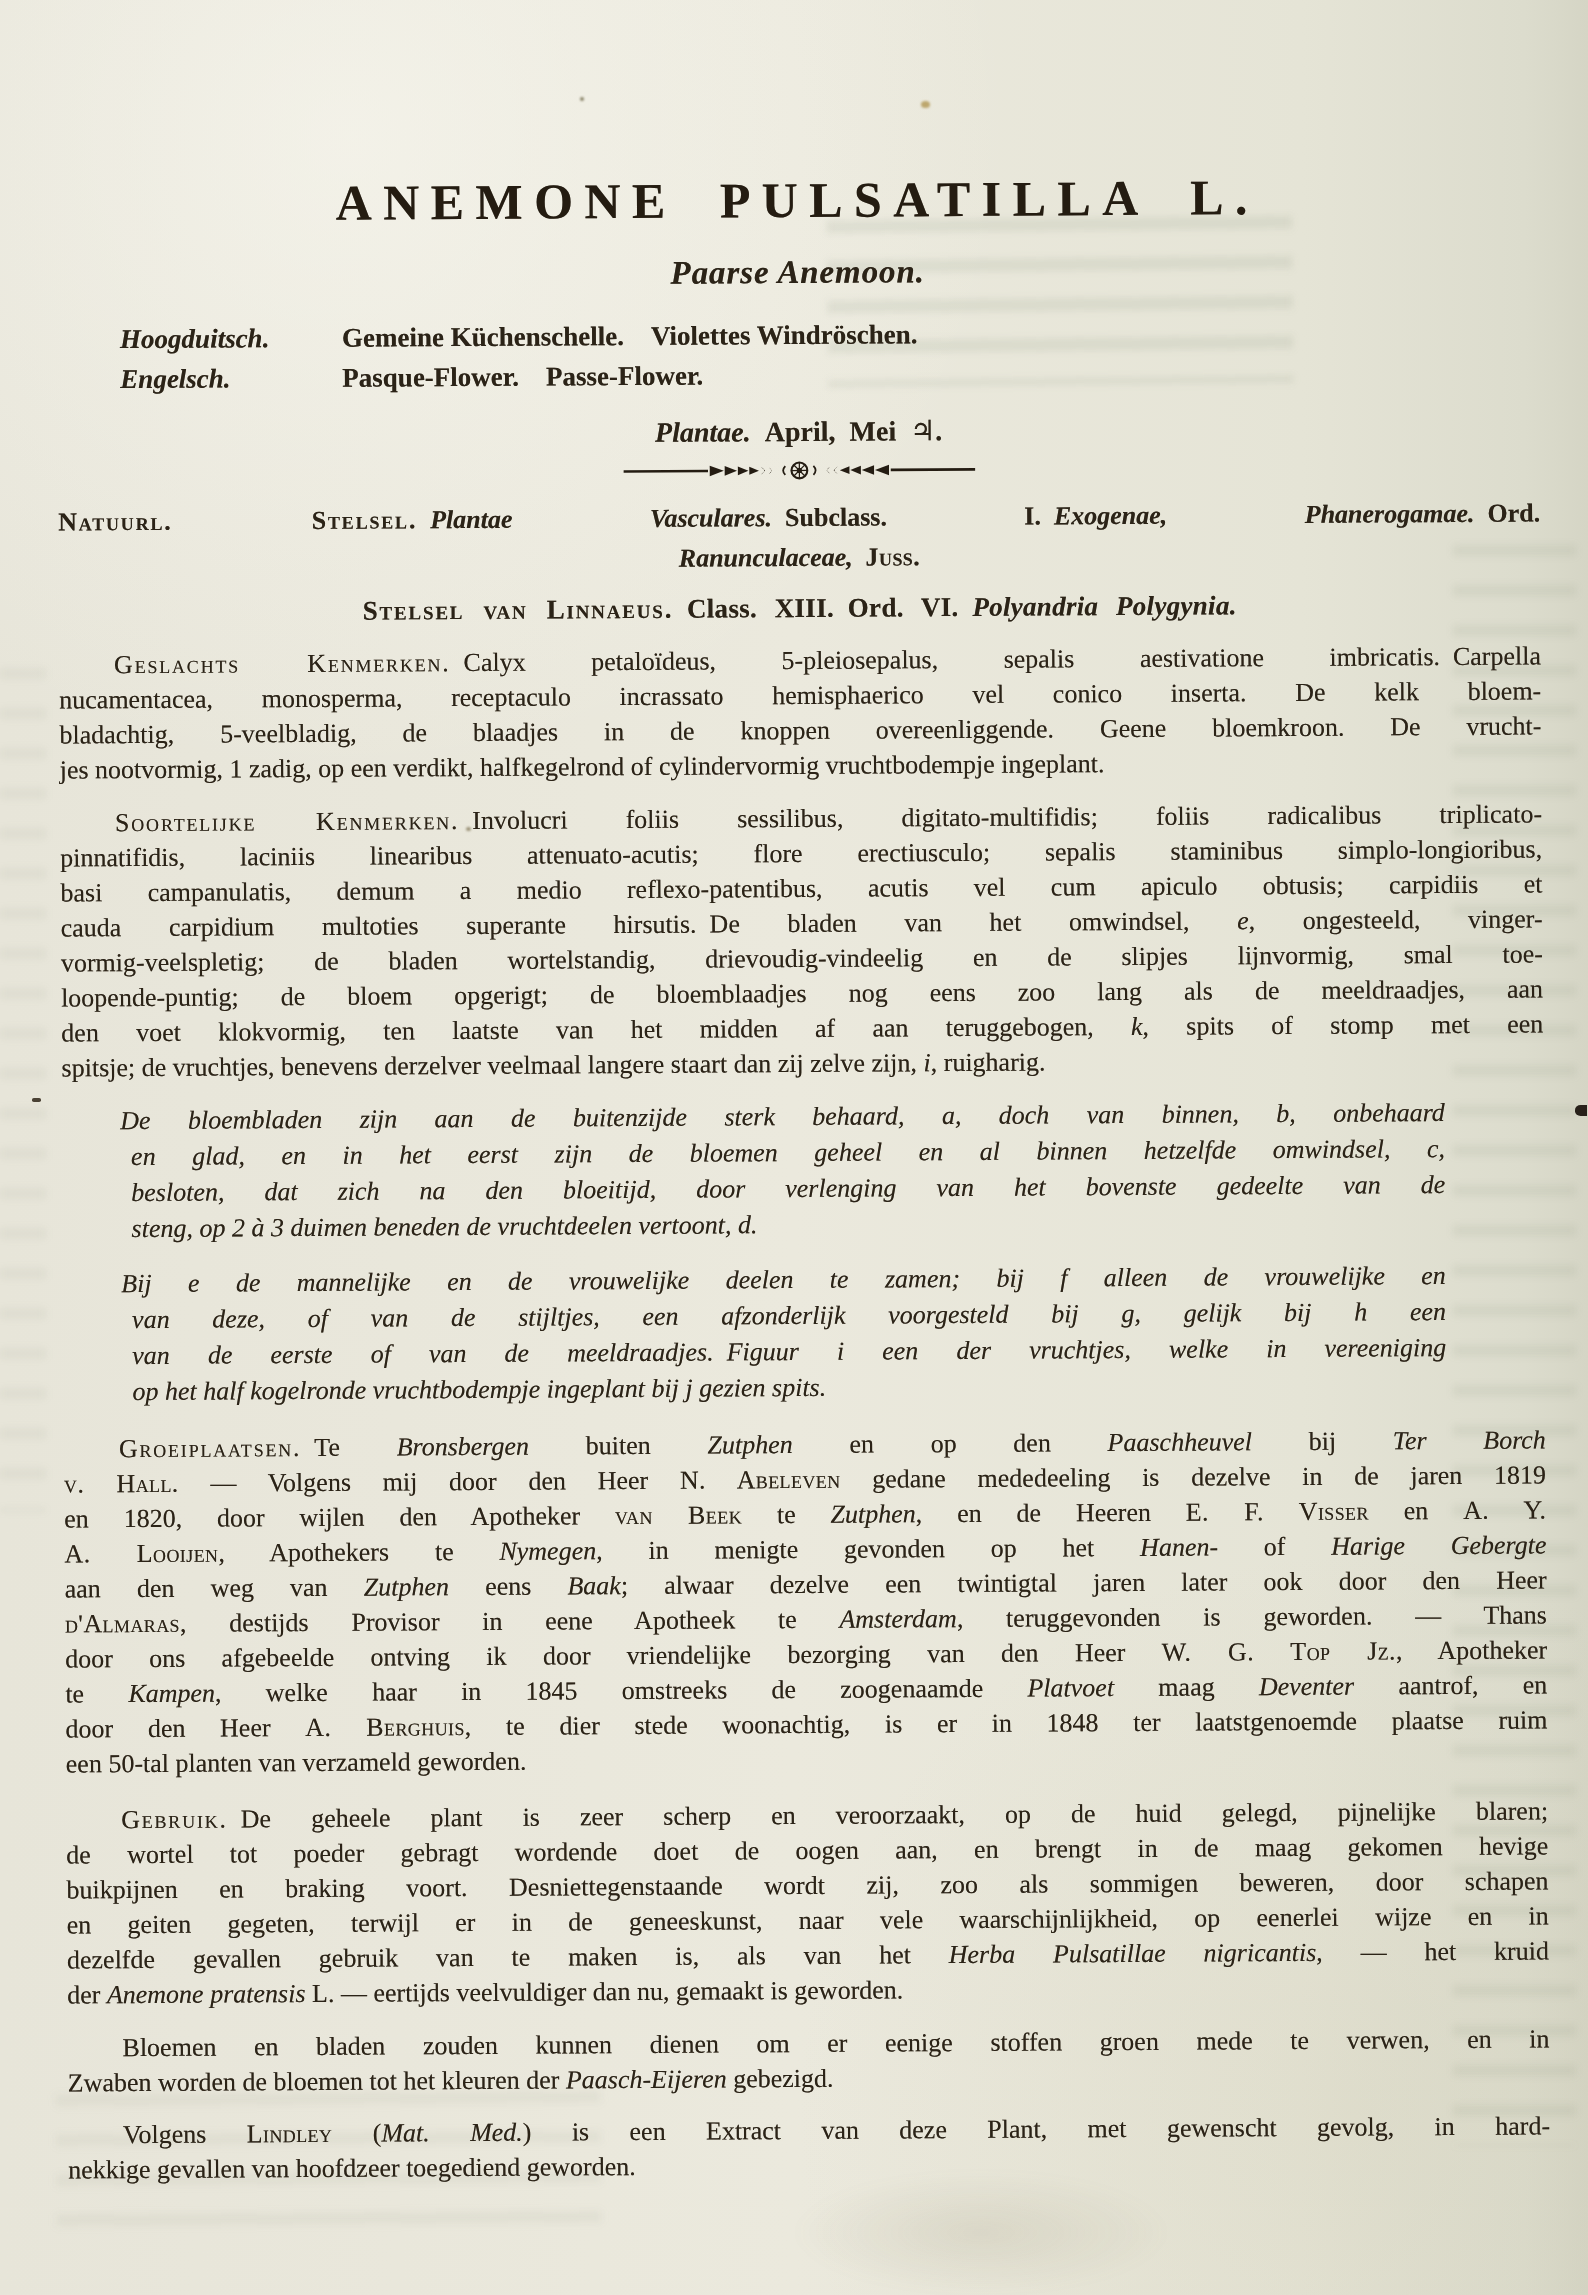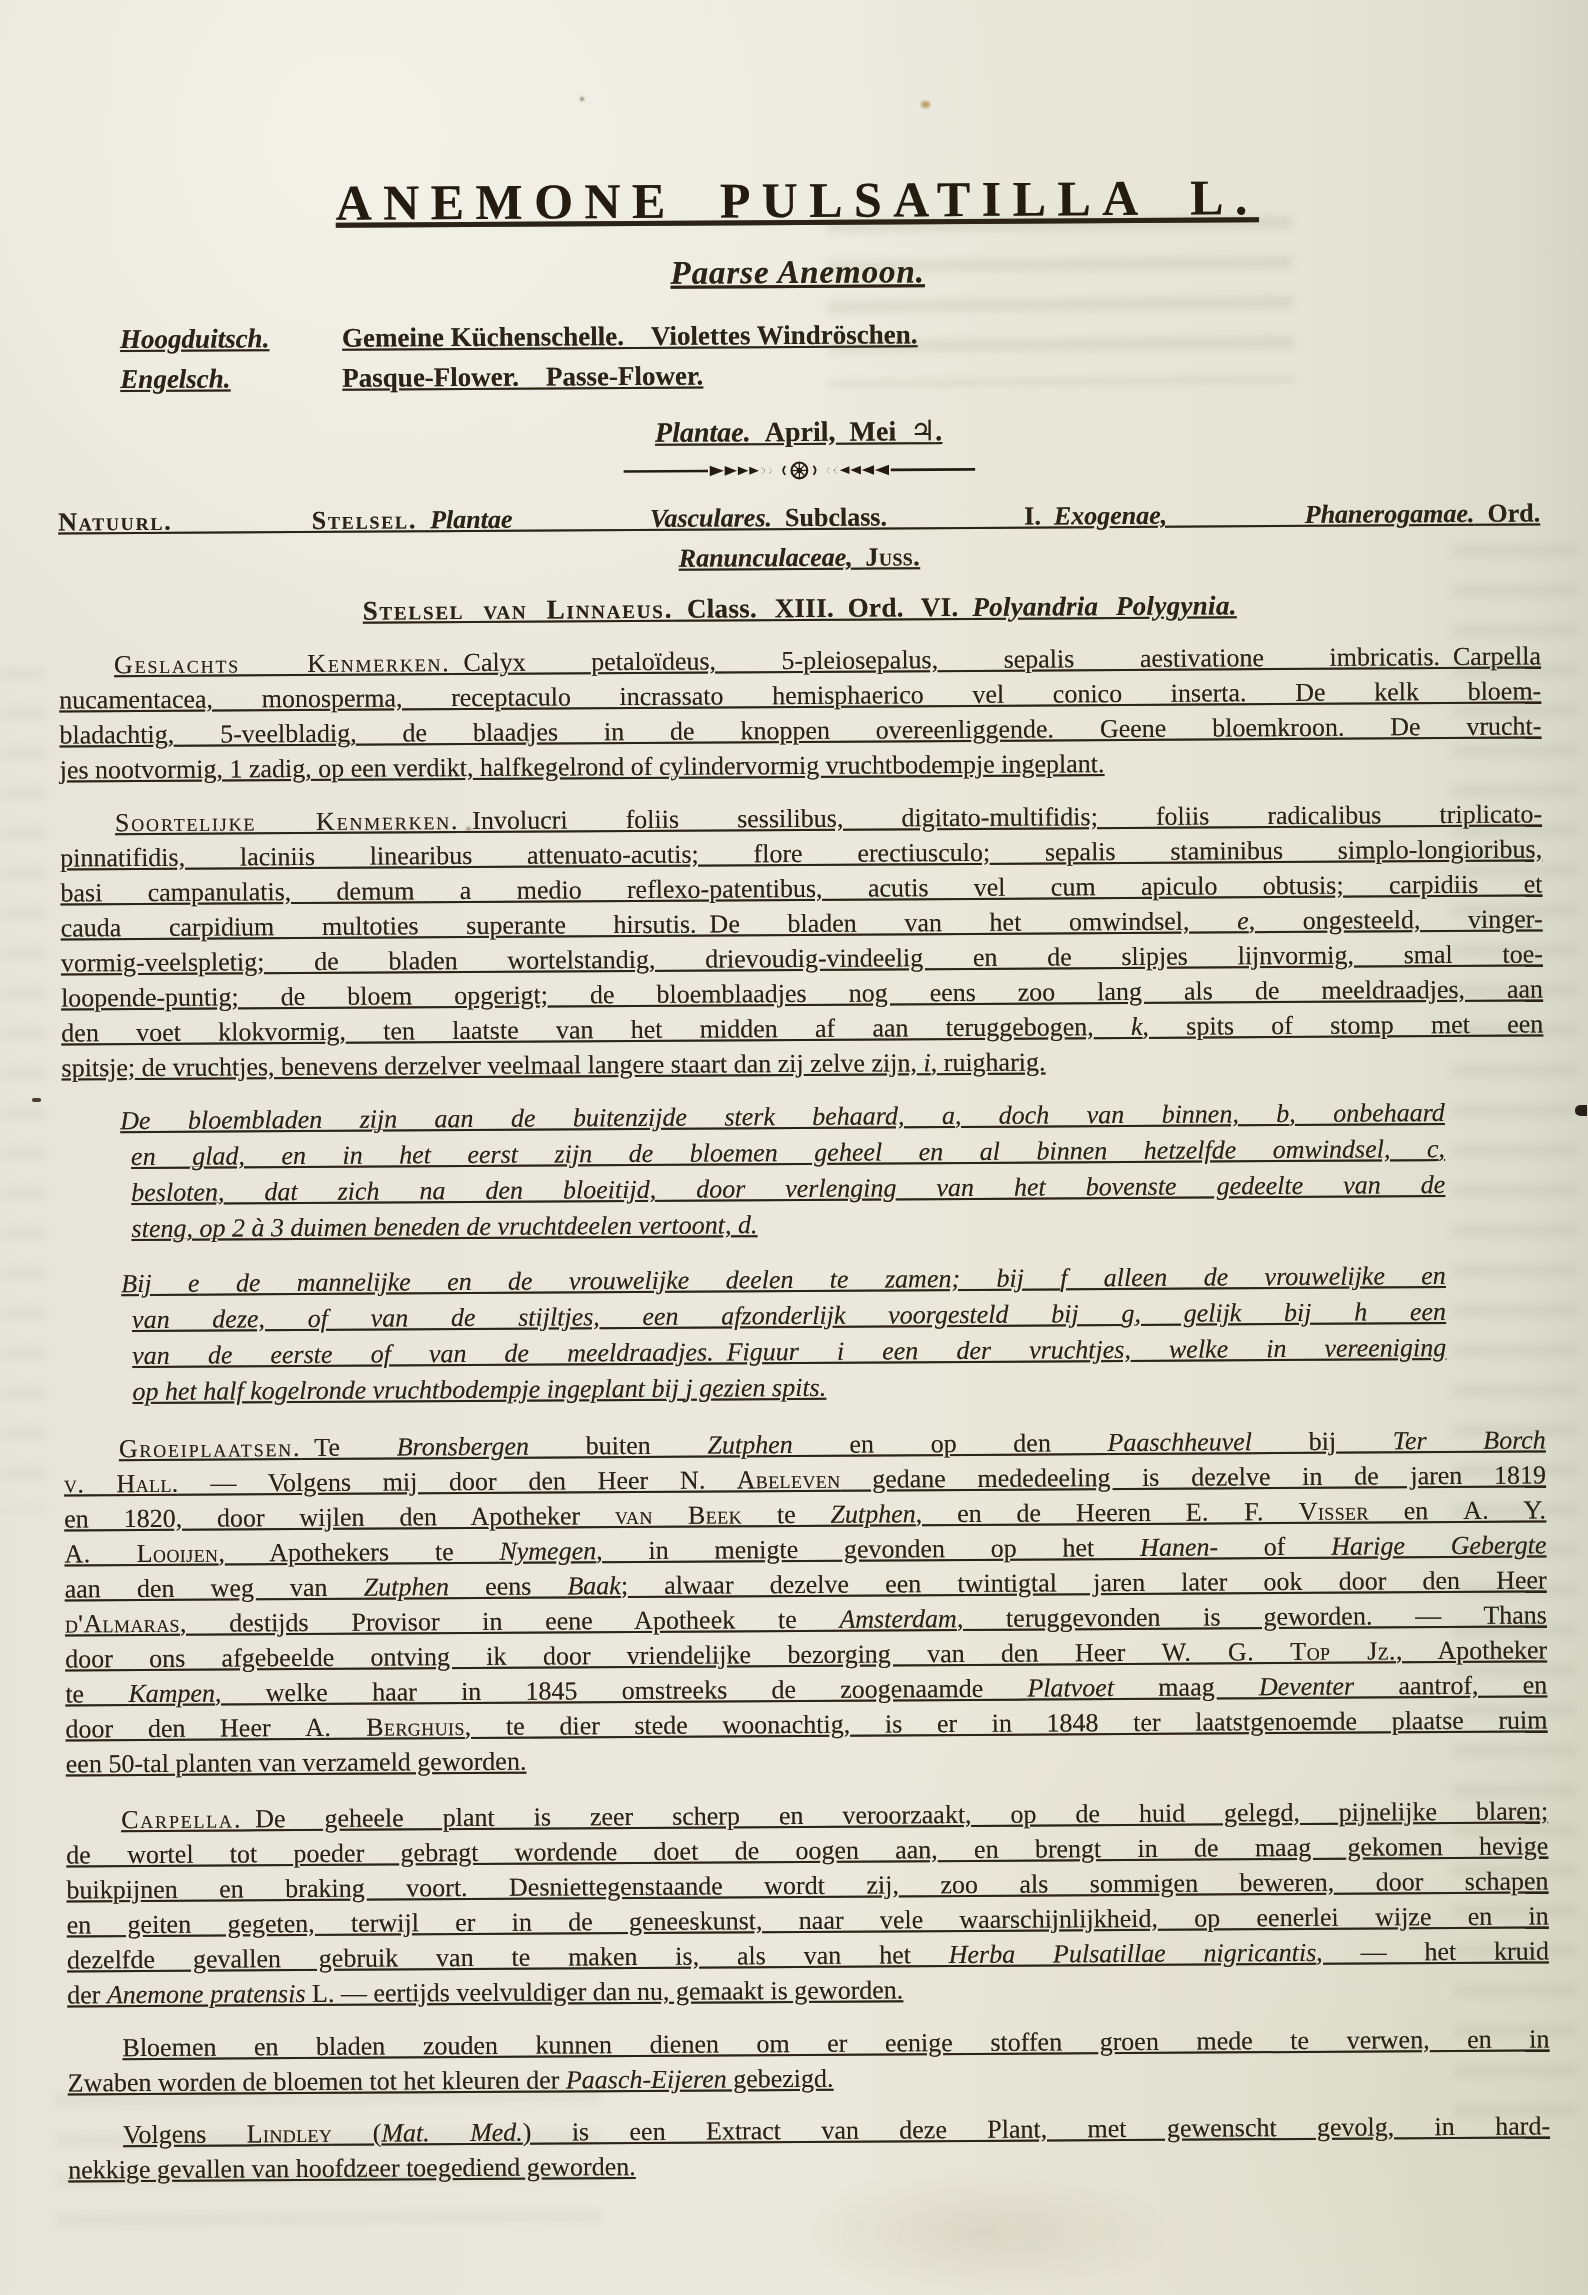--- a/index.html
+++ b/index.html
@@ -7,21 +7,20 @@
     position:relative;
     width:1588px;height:2295px;
     box-sizing:border-box;
     overflow:hidden;
     font-family:"Liberation Serif","DejaVu Serif",serif;
     color:#2b2317;
     background:
       radial-gradient(60% 40% at 22% 6%, rgba(251,250,243,.55), rgba(251,250,243,0) 70%),
       radial-gradient(50% 35% at 85% 92%, rgba(190,183,148,.14), rgba(190,183,148,0) 70%),
       linear-gradient(90deg,#e7e5d9 0%,#ebe9dd 50%,#e5e4d6 82%,#dcdccd 96%,#d5d5c5 100%);
-    text-decoration: underline;
   }
   .page *{box-sizing:border-box;}
   
   .ghost{position:absolute;z-index:1;pointer-events:none;}
   .ghost-a{left:827px;top:218px;width:466px;height:167px;
     background:repeating-linear-gradient(180deg, rgba(124,136,112,.13) 0 13px, rgba(124,136,112,0) 13px 40px);
     filter:blur(3.5px);transform:rotate(-.6deg);}
   .ghost-b{left:1453px;top:545px;width:123px;height:1601px;
     background:repeating-linear-gradient(180deg, rgba(118,132,106,.10) 0 10.6px, rgba(118,132,106,0) 10.6px 40px);
     filter:blur(3.5px);}
@@ -180,21 +179,21 @@
         <div class="tl"><span class="cn">A. Looijen</span><span>, Apothekers te </span><span class="it">Nymegen</span><span>, in menigte gevonden op het </span><span class="it">Hanen-</span><span> of </span><span class="it">Harige Gebergte</span></div>
         <div class="tl"><span>aan den weg van </span><span class="it">Zutphen</span><span> eens </span><span class="it">Baak</span><span>; alwaar dezelve een twintigtal jaren later ook door den Heer</span></div>
         <div class="tl"><span class="cn">d'Almaras</span><span>, destijds Provisor in eene Apotheek te </span><span class="it">Amsterdam</span><span>, teruggevonden is geworden. — Thans</span></div>
         <div class="tl"><span>door ons afgebeelde ontving ik door vriendelijke bezorging van den Heer </span><span class="cn">W. G. Top Jz.</span><span>, Apotheker</span></div>
         <div class="tl"><span>te </span><span class="it">Kampen</span><span>, welke haar in 1845 omstreeks de zoogenaamde </span><span class="it">Platvoet</span><span> maag </span><span class="it">Deventer</span><span> aantrof, en</span></div>
         <div class="tl"><span>door den Heer </span><span class="cn">A. Berghuis</span><span>, te dier stede woonachtig, is er in 1848 ter laatstgenoemde plaatse ruim</span></div>
         <div class="tl last"><span>een 50-tal planten van verzameld geworden.</span></div>
       </section>
 
     <section class="para sec g-top">
-        <div class="tl first"><span class="ch">Carpella.</span><span> De geheele plant is zeer scherp en veroorzaakt, op de huid gelegd, pijnelijke blaren;</span></div>
+        <div class="tl first"><span class="ch">Gebruik.</span><span> De geheele plant is zeer scherp en veroorzaakt, op de huid gelegd, pijnelijke blaren;</span></div>
         <div class="tl"><span>de wortel tot poeder gebragt wordende doet de oogen aan, en brengt in de maag gekomen hevige</span></div>
         <div class="tl"><span>buikpijnen en braking voort. Desniettegenstaande wordt zij, zoo als sommigen beweren, door schapen</span></div>
         <div class="tl"><span>en geiten gegeten, terwijl er in de geneeskunst, naar vele waarschijnlijkheid, op eenerlei wijze en in</span></div>
         <div class="tl"><span>dezelfde gevallen gebruik van te maken is, als van het </span><span class="it">Herba Pulsatillae nigricantis</span><span>, — het kruid</span></div>
         <div class="tl last"><span>der </span><span class="it">Anemone pratensis</span><span> L. — eertijds veelvuldiger dan nu, gemaakt is geworden.</span></div>
       </section>
 
     <section class="para sec">
         <div class="tl first"><span>Bloemen en bladen zouden kunnen dienen om er eenige stoffen groen mede te verwen, en in</span></div>
         <div class="tl last"><span>Zwaben worden de bloemen tot het kleuren der </span><span class="it">Paasch-Eijeren</span><span> gebezigd.</span></div>

